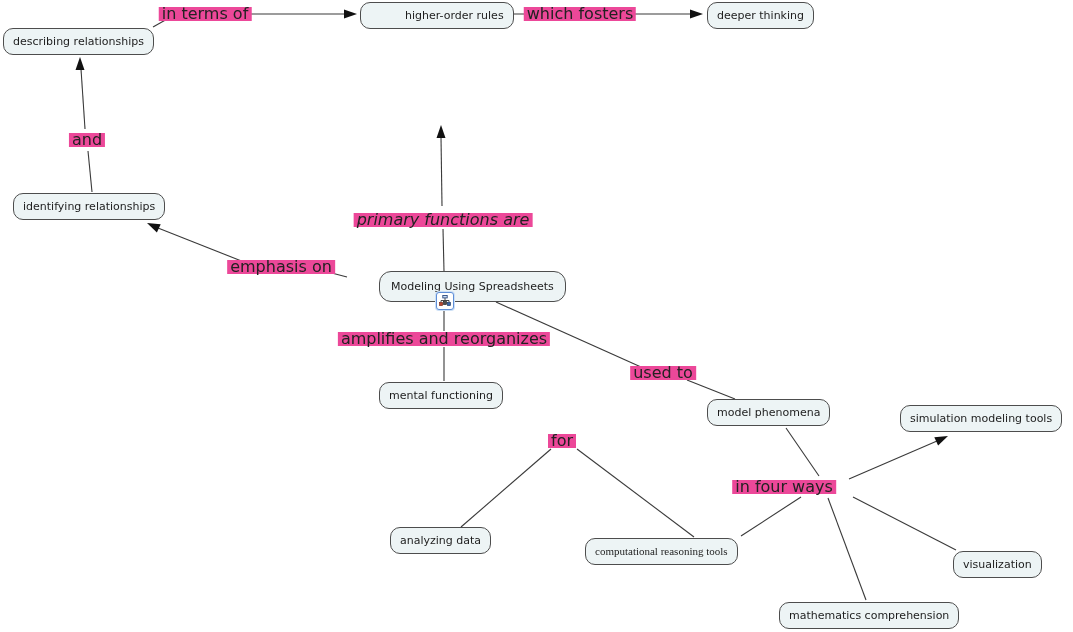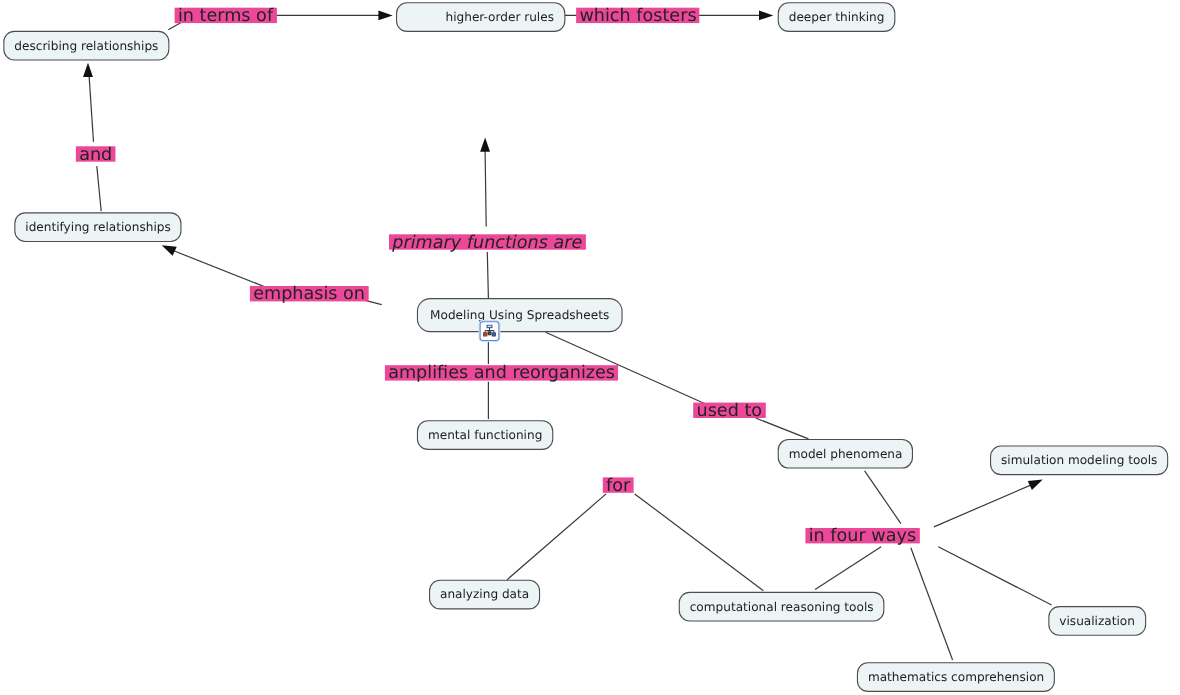--- a/index.html
+++ b/index.html
@@ -131,37 +131,37 @@
   <div class="concept main" style="left:348px; top:271px;margin-left:31px;">Modeling Using Spreadsheets</div>
 
   <div class="concept" style="left:379px; top:382px;">mental functioning</div>
 
   <div class="concept" style="left:707px; top:399px;">model phenomena</div>
 
   <div class="concept" style="left:900px; top:405px;">simulation modeling tools</div>
 
   <div class="concept" style="left:390px; top:527px;border-radius:10px;">analyzing data</div>
 
-  <div class="concept" style="left:617px; top:538px;">computational reasoning tools</div>
+  <div class="concept" style="left:585px; top:538px;font-family:Liberation Serif, serif;">computational reasoning tools</div>
 
   <div class="concept" style="left:953px; top:551px;">visualization</div>
 
   <div class="concept" style="left:779px; top:602px;">mathematics comprehension</div>
 
   <div class="phrase" style="left:205px; top:14px;">in terms of</div>
 
   <div class="phrase" style="left:580px; top:14px;">which fosters</div>
 
   <div class="phrase" style="left:87px; top:140px;">and</div>
 
   <div class="phrase" style="left:443px; top:220px;font-style:italic;">primary functions are</div>
 
   <div class="phrase" style="left:281px; top:267px;">emphasis on</div>
 
-  <div class="phrase" style="left:456px; top:339px;">amplifies and reorganizes</div>
+  <div class="phrase" style="left:444px; top:339px;">amplifies and reorganizes</div>
 
   <div class="phrase" style="left:663px; top:373px;">used to</div>
 
   <div class="phrase" style="left:562px; top:441px;">for</div>
 
   <div class="phrase" style="left:784px; top:487px;">in four ways</div>
 
   <div class="resource-icon">
     <svg width="12" height="12" viewBox="0 0 12 12" xmlns="http://www.w3.org/2000/svg">
       <line x1="6" y1="2.5" x2="6" y2="5.5" stroke="#333" stroke-width="0.9"></line>

